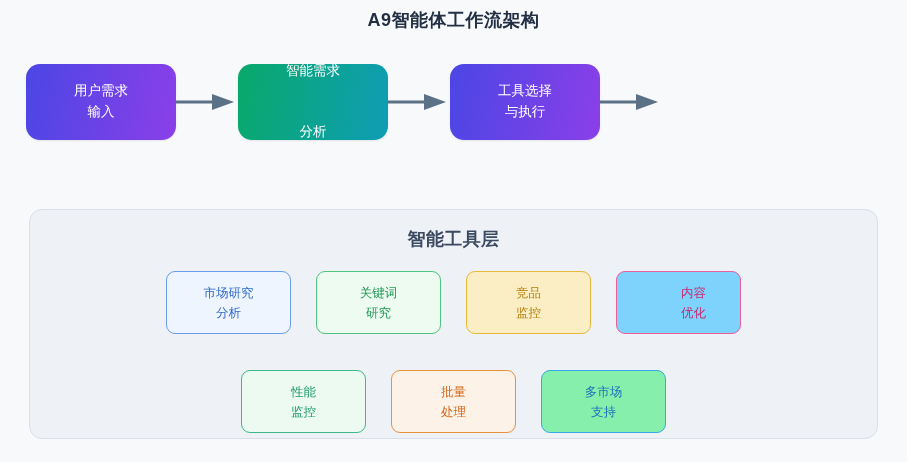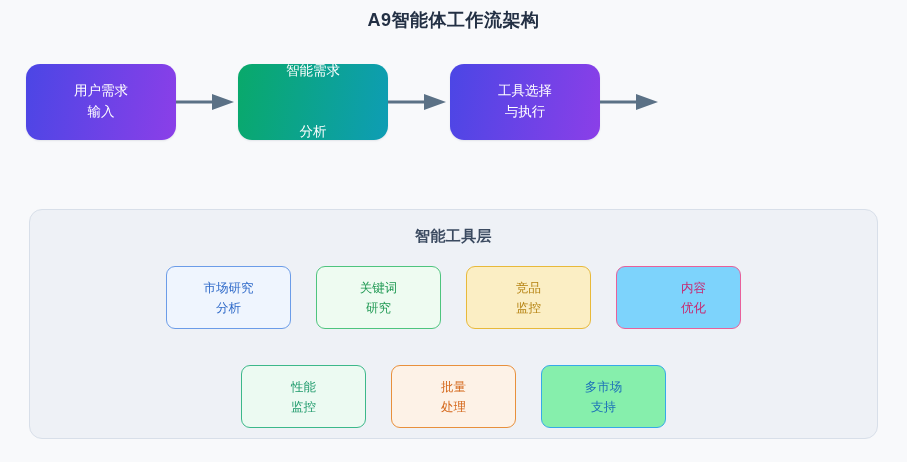--- a/index.html
+++ b/index.html
@@ -79,21 +79,21 @@
     width: 849px;
     height: 230px;
     background: #eef1f6;
     border: 1px solid #d8dfe9;
     border-radius: 13px;
   }
 
   #tool-layer-heading {
     margin-top: 17px;
     text-align: center;
-    font-size: 15px;
+    font-size: 18px;
     font-weight: bold;
     color: #3b4a60;
     letter-spacing: 0.4px;
   }
 
   .tool-row {
     display: flex;
     justify-content: center;
     gap: 25px;
     margin-top: 20px;

